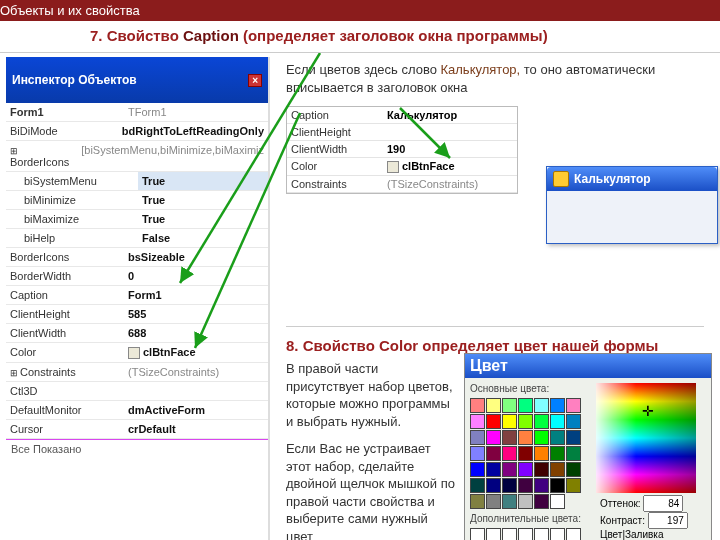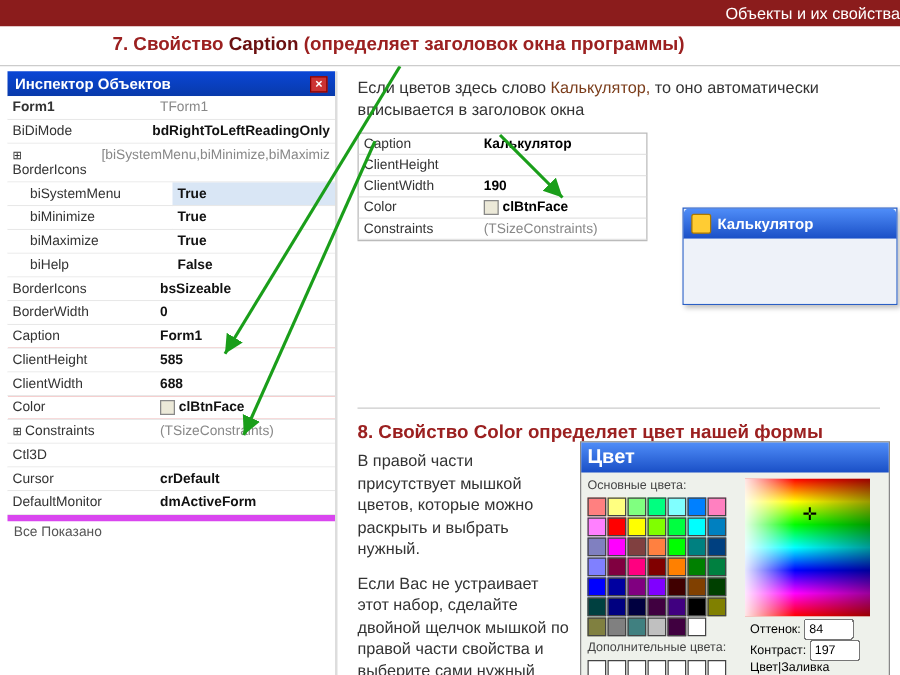--- a/index.html
+++ b/index.html
@@ -9,21 +9,21 @@
     background: #fff;
     color: #000;
     width: 720px;
     height: 540px;
     position: relative;
     overflow: hidden;
   }
   .topbar {
     background: #8b1c1c;
     color: #fff;
-    text-align: right;
+    text-align: left;
     font-size: 13px;
     padding: 3px 0;
   }
   .h7 {
     color: #9b2020;
     font-weight: bold;
     font-size: 15px;
     padding: 6px 12px 8px 90px;
     border-bottom: 1px solid #ccc;
   }
@@ -37,21 +37,21 @@
     width: 262px;
     margin: 4px 0 0 6px;
     border-right: 2px solid #ddd;
     background: #fff;
   }
   .oi-title {
     background: linear-gradient(#0a46d6,#083aaa);
     color: #fff;
     font-weight: bold;
     font-size: 12px;
-    padding: 3px 6px;
+    padding: 16px 6px;
     display: flex;
     justify-content: space-between;
     align-items: center;
   }
   .oi-title .x {
     background:#c33; color:#fff; font-size:10px; padding:0 3px; border:1px solid #800;
   }
   .oi-row { display:flex; font-size:11px; border-bottom:1px solid #e8e8e8; }
   .oi-row.header { background:#fff; }
   .oi-row.tabs { border-bottom:1px solid #bdbdbd; padding:0;}
@@ -59,21 +59,21 @@
     border:1px solid #bdbdbd; border-bottom:none; padding:2px 7px; margin:2px 2px -1px 2px; background:#f4f4f4; font-size:11px;
   }
   .oi-cell-l { width:110px; padding:3px 4px; background:#fff; color:#333; }
   .oi-cell-l.exp::before{content:"⊞ "; font-size:9px;}
   .oi-cell-l.ind{ padding-left:18px;}
   .oi-cell-r { flex:1; padding:3px 4px; background:#fff; font-weight:bold; color:#111;}
   .oi-cell-r.gray{color:#888; font-weight:normal;}
   .oi-cell-r.sel{ background:#d9e6f5; }
   .oi-cell-r .swatch{ display:inline-block; width:10px; height:10px; background:#ece9d8; border:1px solid #888; margin-right:3px; vertical-align:middle;}
   .hlbox{ box-shadow: 0 0 0 2px #c00 inset; }
-  .oi-footer{ padding:3px 5px; font-size:11px; color:#555; border-top:5px solid #d946ef;}
+  .oi-footer{ padding:3px 5px; font-size:11px; color:#555; border-top:1px solid #d946ef;}
 
   
   .rgt { flex:1; padding:4px 16px 0 16px; position:relative;}
   .para{ font-size:13px; color:#333; margin:4px 0 10px 0; line-height:1.35;}
   .para .brown{ color:#7b3d1b;}
   .h8{ color:#9b2020; font-weight:bold; font-size:15px; margin:10px 0 6px 0;}
 
   
   .mini{
     border:1px solid #bbb; font-size:11px; width:230px;
@@ -116,21 +116,21 @@
   .spectrum{
     width:100px; height:110px;
     background:
       linear-gradient(to right, rgba(255,255,255,0.9), rgba(255,255,255,0) 40%, rgba(0,0,0,0.4)),
       linear-gradient(to bottom, #ff0000, #ffff00, #00ff00, #00ffff, #0000ff, #ff00ff, #ff0000);
     position:relative;
   }
   .spectrum .cross{ position:absolute; left:46px; top:20px; color:#000; font-size:14px;}
   .fields{ font-size:10px; padding:2px 4px;}
   .fields div{white-space:nowrap;}
-  .fields input{ width:32px; font-size:10px;}
+  .fields input{ width:32px; font-size:10px;text-align:right;}
 
   
   svg.arrows{ position:absolute; left:0; top:0; width:720px; height:540px; pointer-events:none;}
 
   .panel-container{ position:relative;}
 </style>
 </head>
 <body>
 
 <div class="topbar">Объекты и их свойства</div>
@@ -200,26 +200,26 @@
         </div>
         <div class="oi-row">
           <div class="oi-cell-l exp">Constraints</div>
           <div class="oi-cell-r gray">(TSizeConstraints)</div>
         </div>
         <div class="oi-row">
           <div class="oi-cell-l">Ctl3D</div>
           <div class="oi-cell-r"></div>
         </div>
         <div class="oi-row">
+          <div class="oi-cell-l">DefaultMonitor</div>
+          <div class="oi-cell-r">dmActiveForm</div>
+        </div>
+        <div class="oi-row">
           <div class="oi-cell-l">Cursor</div>
           <div class="oi-cell-r">crDefault</div>
-        </div>
-        <div class="oi-row">
-          <div class="oi-cell-l">DefaultMonitor</div>
-          <div class="oi-cell-r">dmActiveForm</div>
         </div>
       </div>
     <div class="oi-footer">Все Показано</div>
   </div>
 
   <div class="rgt">
     <p class="para">
       <span>Если цветов здесь слово </span><span class="brown">Калькулятор, </span><span>то оно автоматически вписывается в заголовок окна</span>
     </p>
 
@@ -255,21 +255,21 @@
       </div>
 
     </div>
 
     <hr class="hr2">
 
     <div class="h8">
       <span>8. Свойство </span><span>Color</span><span> определяет цвет нашей формы</span>
     </div>
 
-    <p class="para" style="max-width:170px">В правой части присутствует мышкой цветов, которые можно раскрыть и выбрать нужный.</p>
+    <p class="para" style="max-width:170px">В правой части присутствует набор цветов, которые можно программы и выбрать нужный.</p>
     <p class="para" style="max-width:170px">Если Вас не устраивает этот набор, сделайте двойной щелчок мышкой по правой части свойства и выберите сами нужный цвет</p>
   </div>
 
   <div class="colordlg">
     <div class="tb">Цвет</div>
     <div class="inner">
       <div class="grids">
         <div class="glabel">Основные цвета:</div>
         <div class="cgrid" id="basicColors">
             <div class="sq" style="background: rgb(255, 128, 128);"></div>

